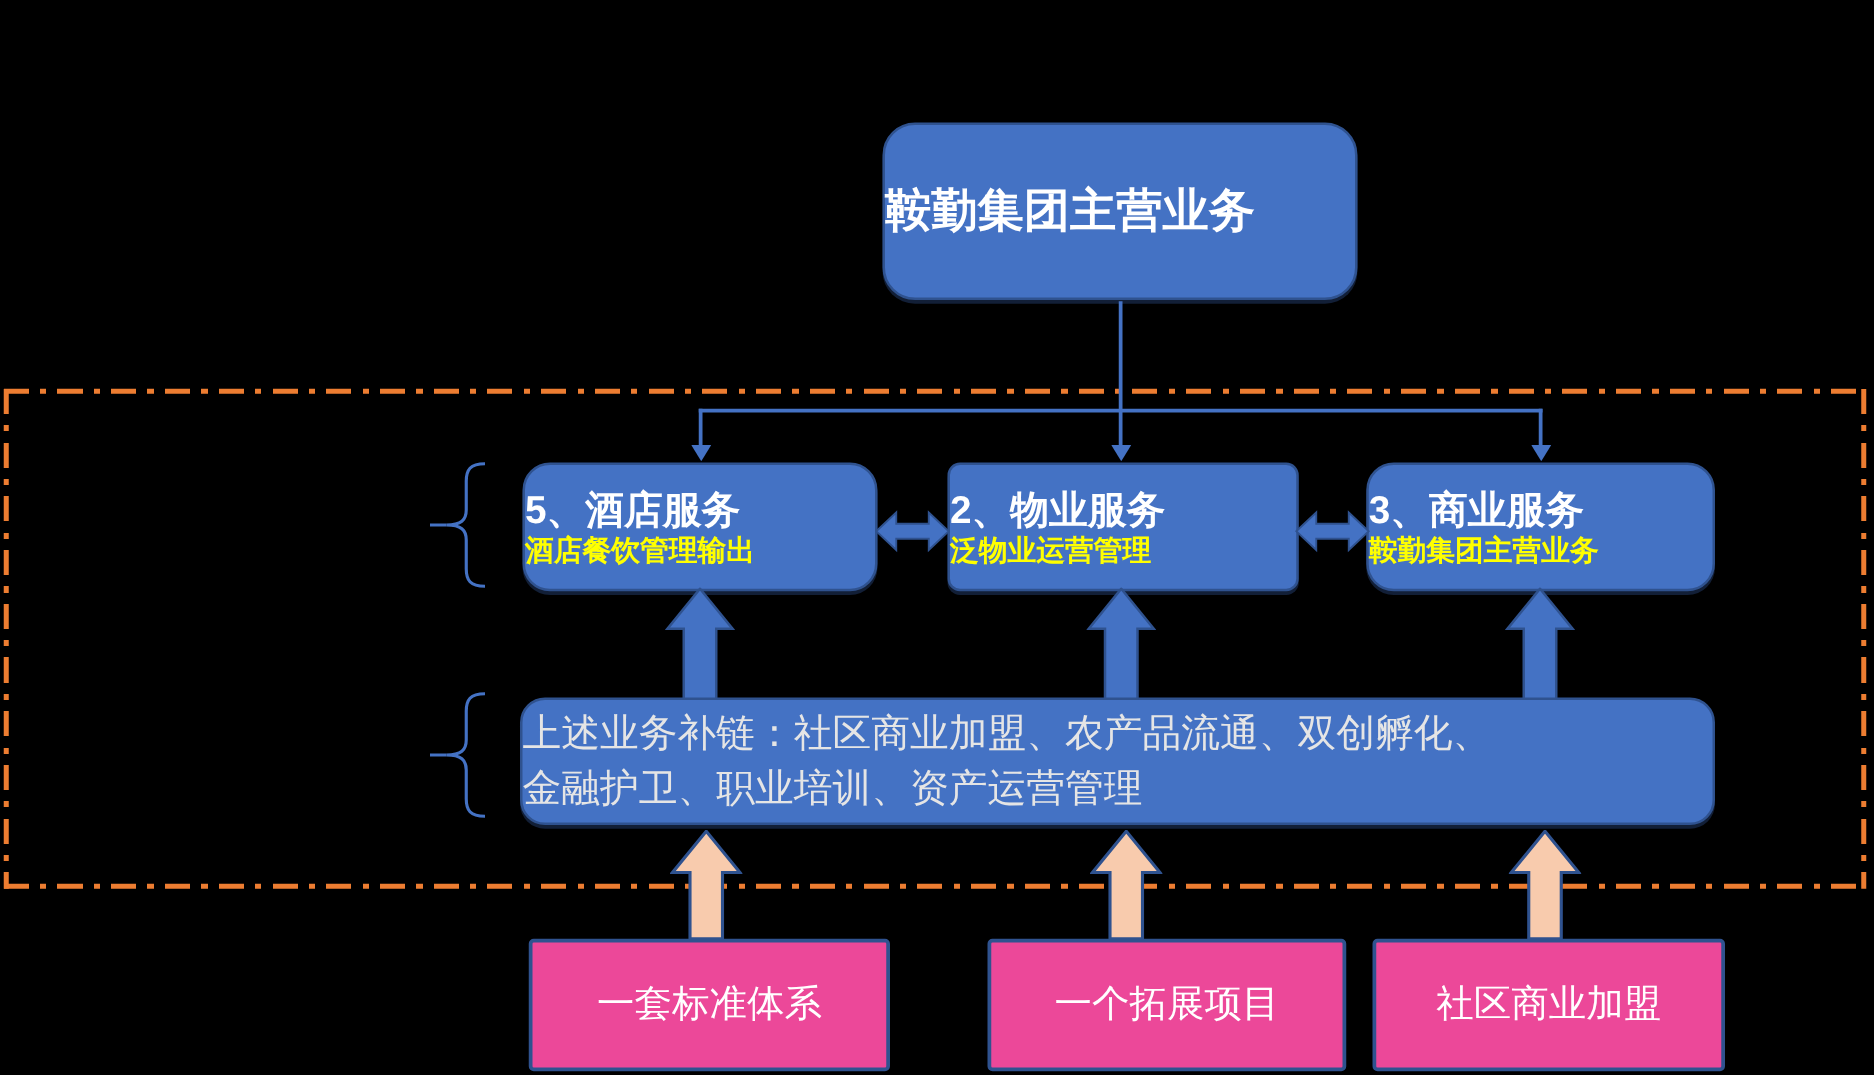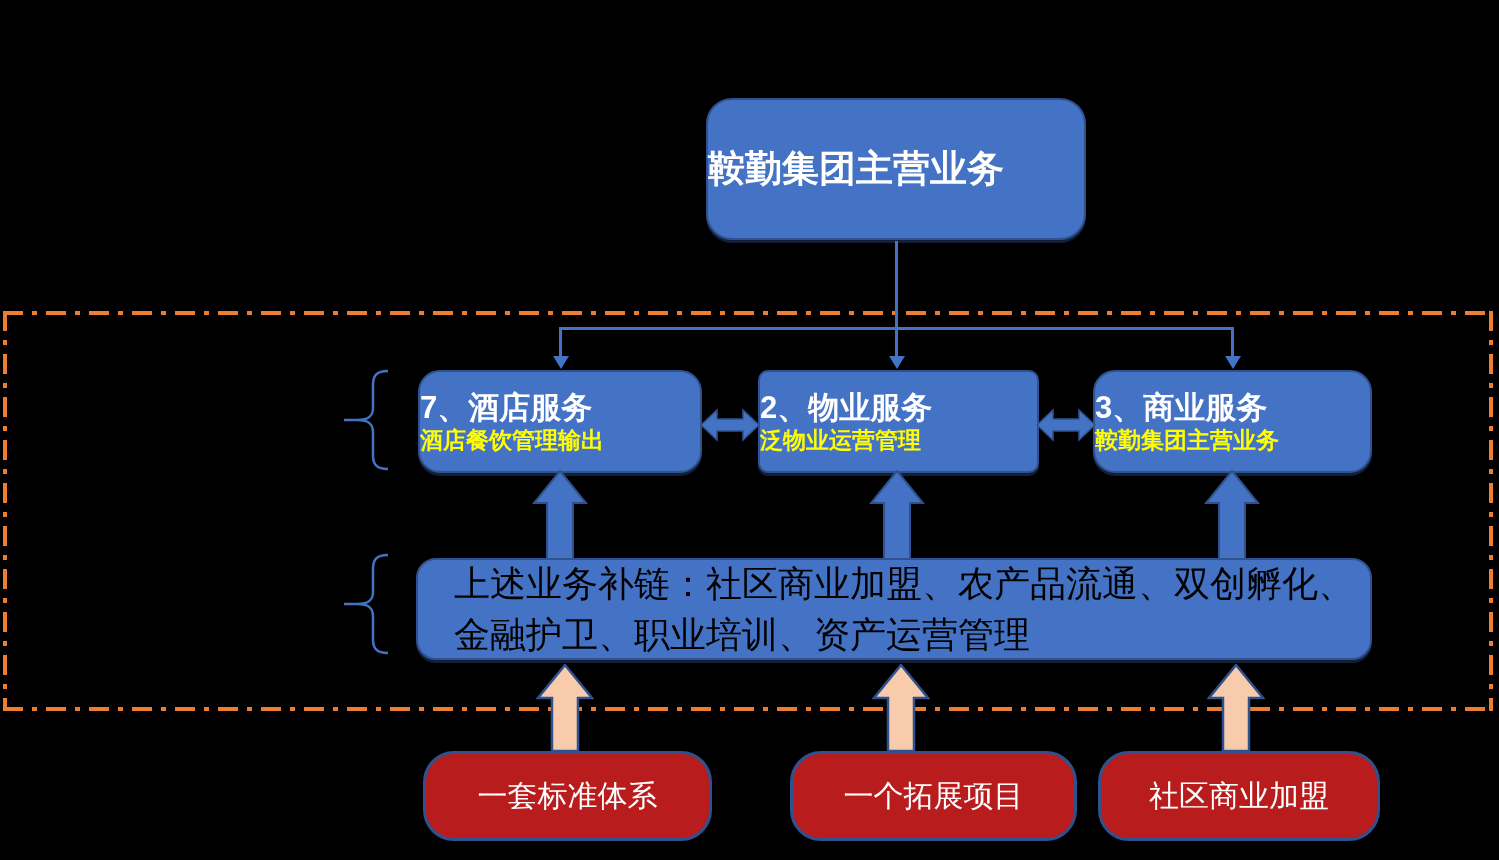--- a/index.html
+++ b/index.html
@@ -16,24 +16,24 @@
   .top-box{left:706px;top:98px;width:380px;height:142px;border-radius:26px;}
   .top-box .t1{color:#FFFFFF;font-size:37px;font-weight:bold;line-height:1.25;}
   .top-box .t2{color:#FFFF00;font-size:34px;font-weight:bold;line-height:1.25;}
   .svc{top:370px;height:103px;}
   .svc .t1{color:#FFFFFF;font-size:31px;font-weight:bold;line-height:1.2;}
   .svc .t2{color:#FFFF00;font-size:23px;font-weight:bold;line-height:1.25;}
   .svc1{left:418px;width:284px;}
   .svc2{left:758px;width:281px;border-radius:10px;}
   .svc3{left:1093px;width:279px;}
   .wide-box{left:416px;top:558px;width:956px;height:102px;border-radius:20px;}
-  .wide-box .t1,.wide-box .t2{color:#000000;font-size:36px;line-height:1.42;white-space:nowrap;margin-left:36px;}
+  .wide-box .t1,.wide-box .t2{color:#e5e5e5;font-size:31px;line-height:1.42;white-space:nowrap;}
   .orangebox{
-    position:absolute;top:751px;height:90px;background:#b91c1c;border:3px solid #2F528F;
-    border-radius:31px;display:flex;justify-content:center;align-items:center;box-sizing:border-box;
+    position:absolute;top:751px;height:106px;background:#ec4899;border:3px solid #2F528F;
+    border-radius:4px;display:flex;justify-content:center;align-items:center;box-sizing:border-box;
   }
   .orangebox .t1{color:#FFFFFF;font-size:30px;line-height:1.2;}
   .ob1{left:423px;width:289px;}
   .ob2{left:790px;width:287px;font-family:Liberation Serif, serif;}
   .ob3{left:1098px;width:282px;}
   
   .dash-h{position:absolute;height:4px;left:3px;width:1490px;z-index:1;
     background:repeating-linear-gradient(to right,#ED7D31 0 20px,transparent 20px 29px,#ED7D31 29px 34px,transparent 34px 43px);}
   .dash-top{top:311px;}
   .dash-bottom{top:707px;}
@@ -78,21 +78,21 @@
   <svg class="brace" style="left:342px;top:368px;" width="54" height="104" viewBox="0 0 54 104">
     <path d="M46,3 C34,3 31,8 31,17 L31,40 C31,48 27,52 15,52 C27,52 31,56 31,64 L31,87 C31,96 34,101 46,101" fill="none" stroke="#4472C4" stroke-width="2.5"></path>
     <line x1="2" y1="52" x2="15" y2="52" stroke="#4472C4" stroke-width="2.5"></line>
   </svg>
   <svg class="brace" style="left:342px;top:552px;" width="54" height="104" viewBox="0 0 54 104">
     <path d="M46,3 C34,3 31,8 31,17 L31,40 C31,48 27,52 15,52 C27,52 31,56 31,64 L31,87 C31,96 34,101 46,101" fill="none" stroke="#4472C4" stroke-width="2.5"></path>
     <line x1="2" y1="52" x2="15" y2="52" stroke="#4472C4" stroke-width="2.5"></line>
   </svg>
 
   <div class="bluebox svc svc1">
-    <div class="t1">7、酒店服务</div>
+    <div class="t1">5、酒店服务</div>
     <div class="t2">酒店餐饮管理输出</div>
   </div>
   <div class="bluebox svc svc2">
     <div class="t1">2、物业服务</div>
     <div class="t2">泛物业运营管理</div>
   </div>
   <div class="bluebox svc svc3">
     <div class="t1">3、商业服务</div>
     <div class="t2">鞍勤集团主营业务</div>
   </div>

